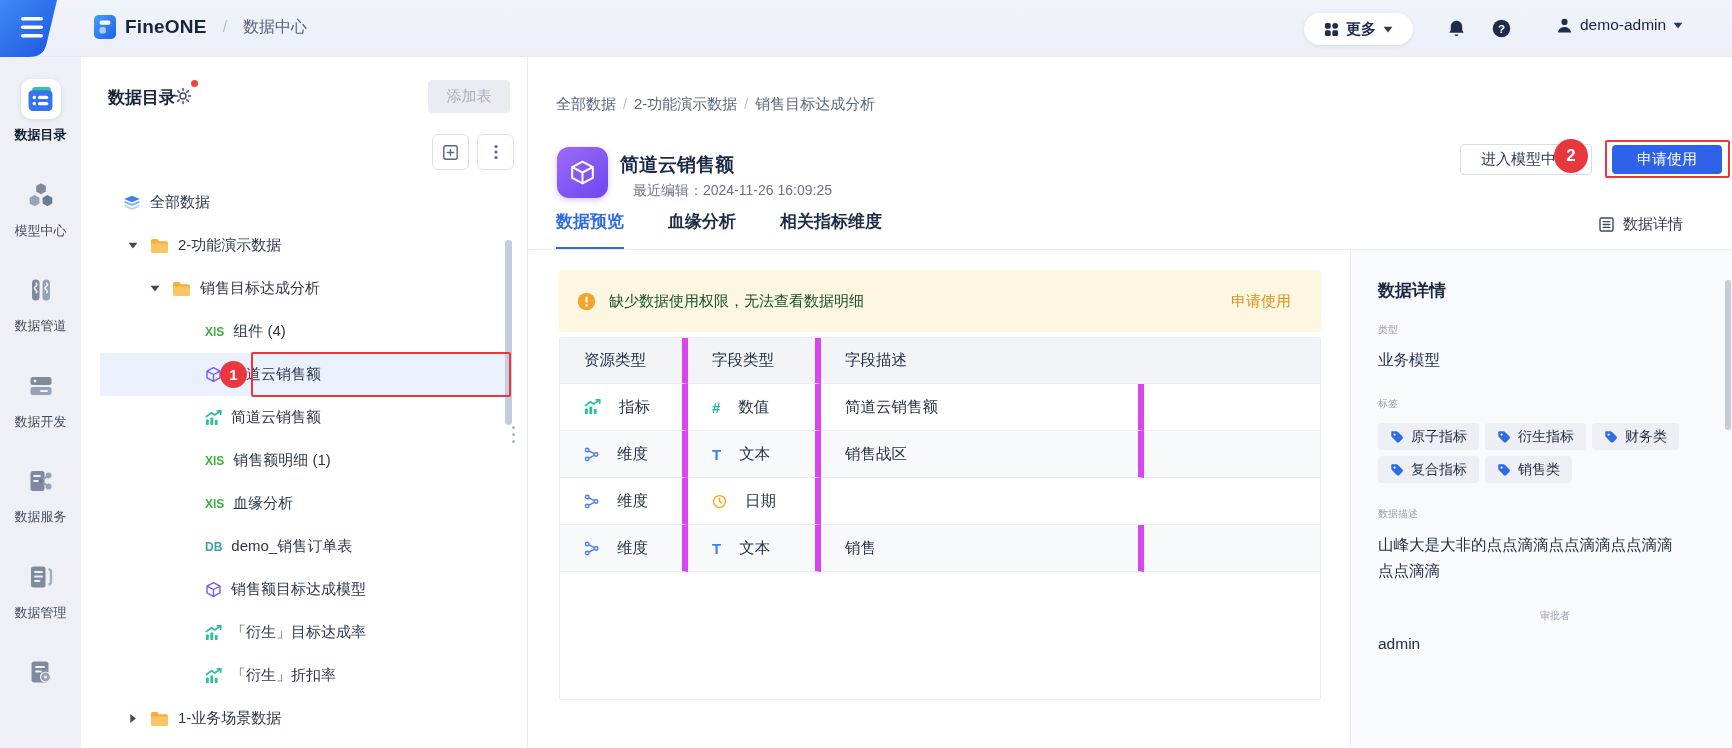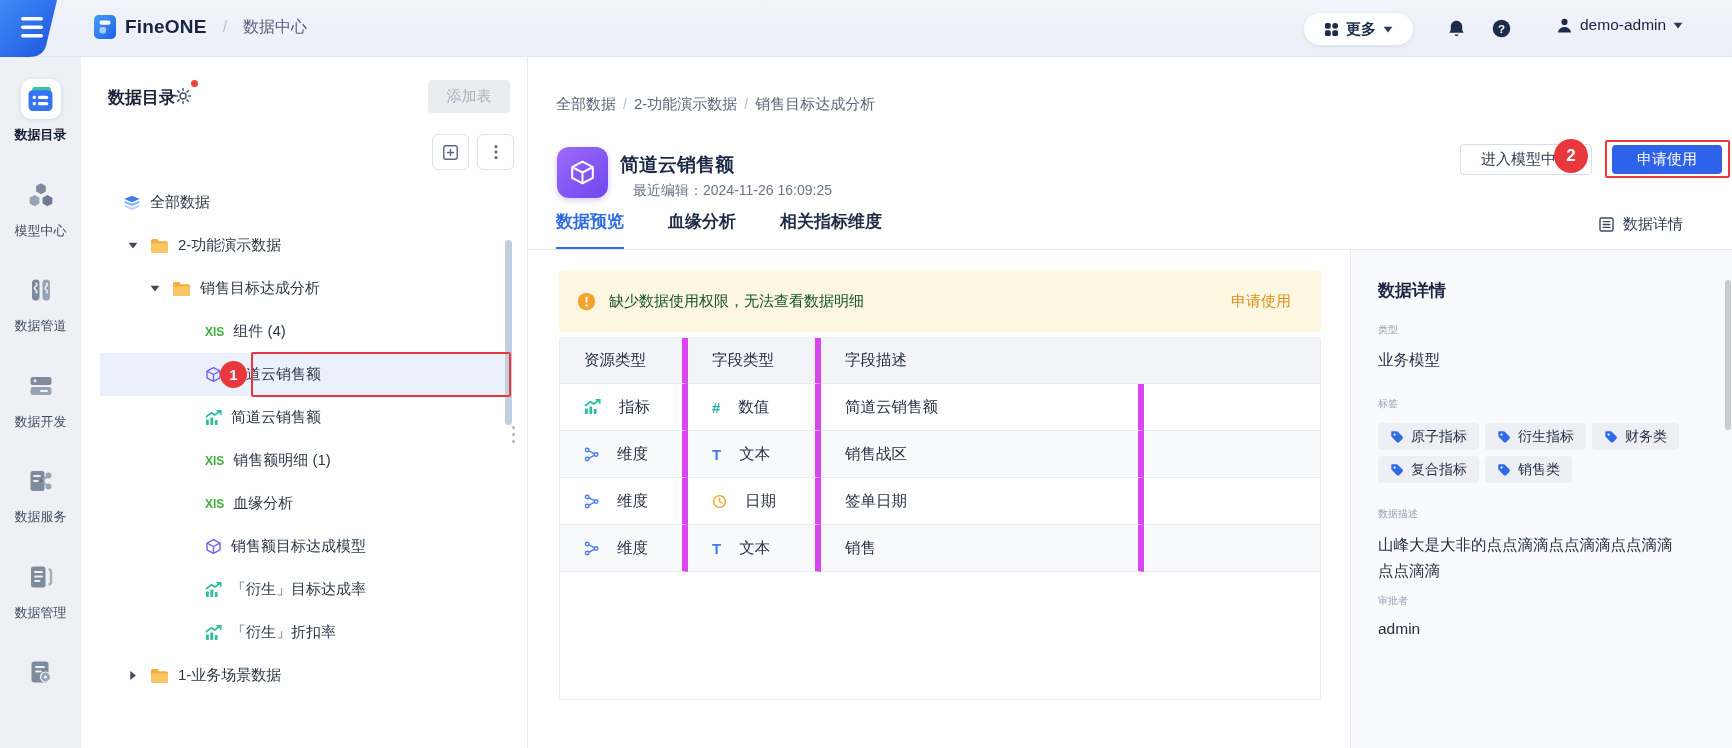--- a/index.html
+++ b/index.html
@@ -107,21 +107,21 @@
   .d-label { font-size:10px; color:#98a1b3; }
   .d-value { font-size:15.5px; color:#242f44; }
   #d-type-label { margin-top:21px; }
   #d-type-value { margin-top:13px; }
   #d-tags-label { margin-top:26px; }
   #tags { margin-top:12px; width:336px; display:flex; flex-wrap:wrap; gap:6px; }
   .chip { height:27px; background:#edeff4; border-radius:4px; display:flex; align-items:center; gap:7px;
     padding:0 12px; font-size:14px; color:#242f44; cursor:default; }
   #d-desc-label { margin-top:24px; }
   #d-desc-value { margin-top:11px; width:300px; line-height:26px; font-size:15.5px; }
-  #d-approver-label { margin-top:10px; }
+  #d-approver-label { margin-top:25px;text-align:center; }
   #d-approver-value { margin-top:12px; }
   #page-scroll { left:1725px; top:280px; width:6px; height:150px; background:#c6cbd4; border-radius:3px; }
 
   
   .anno-rect { border:2.5px solid #e8383d; border-radius:2px; pointer-events:none; }
   .anno-badge { background:#e8383d; border-radius:50%; color:#fff; font-weight:bold;
     display:flex; align-items:center; justify-content:center; pointer-events:none; }
   #anno-rect-1 { left:251px; top:352px; width:260px; height:45px; }
   #anno-badge-1 { left:220px; top:361px; width:27px; height:27px; font-size:15px; }
   #anno-rect-2 { left:1605px; top:140px; width:125px; height:38px; }
@@ -386,20 +386,26 @@
           <span>销售额明细 (1)</span>
         </div>
         <div class="tree-row" style="padding-left: 105px;">
           <span class="tr-ico">
             <i class="xls-ic">XlS</i>
           </span>
           <span>血缘分析</span>
         </div>
         <div class="tree-row" style="padding-left: 105px;">
           <span class="tr-ico">
+            <i class="db-ic">DB</i>
+          </span>
+          <span>demo_销售订单表</span>
+        </div>
+        <div class="tree-row" style="padding-left: 105px;">
+          <span class="tr-ico">
             <svg viewBox="0 0 17 17" width="17" height="17" fill="none" stroke="#7a5cf0" stroke-width="1.4" stroke-linejoin="round">
               <path d="M8.5 1.6 15 5.1v6.8l-6.5 3.5L2 11.9V5.1z"></path>
               <path d="M2 5.1l6.5 3.4L15 5.1M8.5 8.5v6.9"></path>
             </svg>
           </span>
           <span>销售额目标达成模型</span>
         </div>
         <div class="tree-row" style="padding-left: 105px;">
           <span class="tr-ico">
             <svg viewBox="0 0 17 16" width="17" height="16">
@@ -560,23 +566,20 @@
               <span>维度</span>
             </div>
             <div class="t-cell c2">
               <span class="tr-ico">
                 <svg viewBox="0 0 16 16" width="15" height="15" fill="none" stroke="#f5a623" stroke-width="1.5">
                   <circle cx="8" cy="8" r="6.3"></circle>
                   <path d="M8 4.6V8l2.6 1.6" stroke-linecap="round"></path>
                 </svg>
               </span>
               <span>日期</span>
-            </div>
-            <div class="t-cell c3">
-              <span>签单日期</span>
             </div>
             <div class="t-cell c4">
               <span></span>
             </div>
           </div>
           <div class="t-row t-body alt">
             <div class="t-cell c1">
               <span class="tr-ico">
                 <svg viewBox="0 0 16 16" width="15" height="15" fill="none" stroke="#4e7cf0" stroke-width="1.5">
                   <circle cx="3.4" cy="3.2" r="1.9"></circle>

